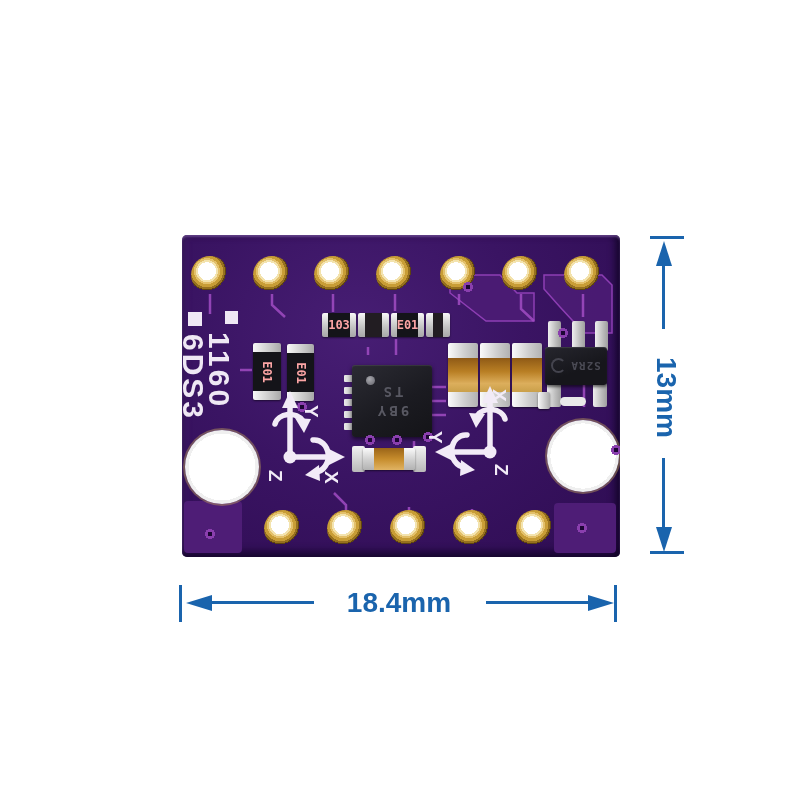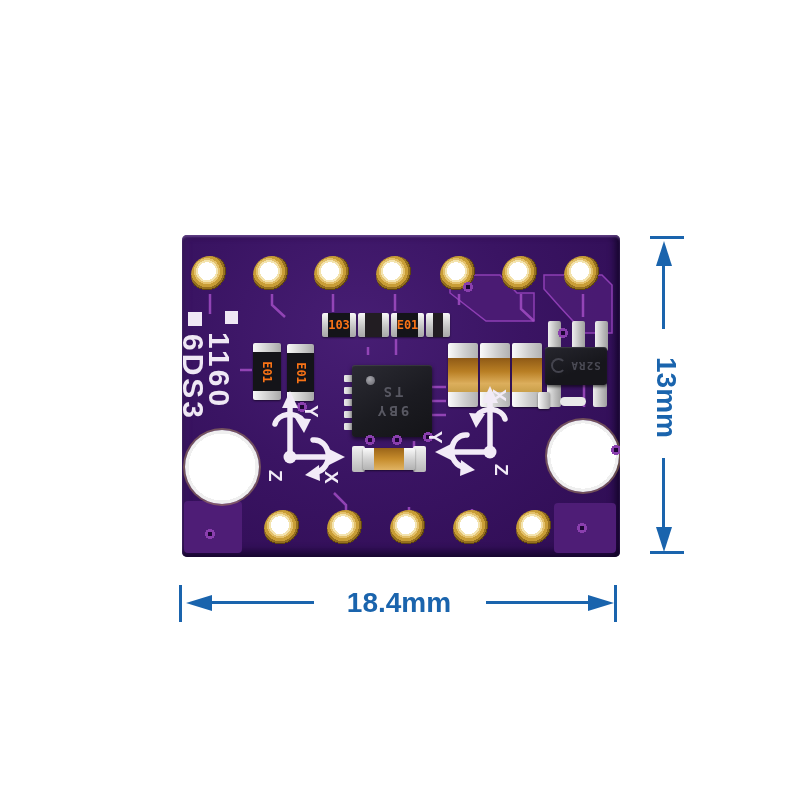--- a/index.html
+++ b/index.html
@@ -19,21 +19,21 @@
                    #8f8f8f 88% 94%, #55585e 94% 100%);
         box-shadow:0 0 0 2px rgba(190,160,90,.45);}
   .sq{position:absolute;background:#efe8f4;}
   .silk-col{position:absolute;transform:rotate(90deg);transform-origin:0 0;color:#efe8f4;font-weight:bold;
             font-size:30px;letter-spacing:3px;line-height:1;white-space:nowrap;}
   .res{position:absolute;display:flex;border-radius:2px;overflow:hidden;box-shadow:0 1px 2px rgba(0,0,0,.5);}
   .res.h{flex-direction:row;}
   .res.v{flex-direction:column;}
   .res.h .end{width:7px;background:linear-gradient(180deg,#f8f8f8,#c2c2c2 60%,#a8a8a8);}
   .res.v .end{height:9px;background:linear-gradient(90deg,#f8f8f8,#c2c2c2 70%,#a8a8a8);}
-  .res .bd{flex:1;display:flex;align-items:center;justify-content:center;background:#141419;color:#f97316;
+  .res .bd{flex:1;display:flex;align-items:center;justify-content:center;background:#141419;color:#fca5a5;
            font-family:"DejaVu Sans Mono",monospace;font-weight:bold;font-size:12px;}
   .res .bd.dark{background:#221d22;color:rgba(0,0,0,0);}
   .res .bd .rot90{transform:rotate(90deg);}
   .capv{position:absolute;display:flex;flex-direction:column;border-radius:2px;overflow:hidden;
         box-shadow:0 1px 2px rgba(0,0,0,.5);}
   .capv .end{height:15px;background:linear-gradient(90deg,#fafafa,#cfcfcf 55%,#b2b2b2);}
   .capv .bd{flex:1;background:linear-gradient(180deg,#8f5a16,#b97f24 40%,#dcae5c 75%,#caa04a);}
   .caph{position:absolute;display:flex;flex-direction:row;border-radius:2px;overflow:hidden;
         box-shadow:0 1px 2px rgba(0,0,0,.5);}
   .caph .end{width:11px;background:linear-gradient(180deg,#fafafa,#cfcfcf 55%,#b2b2b2);}

